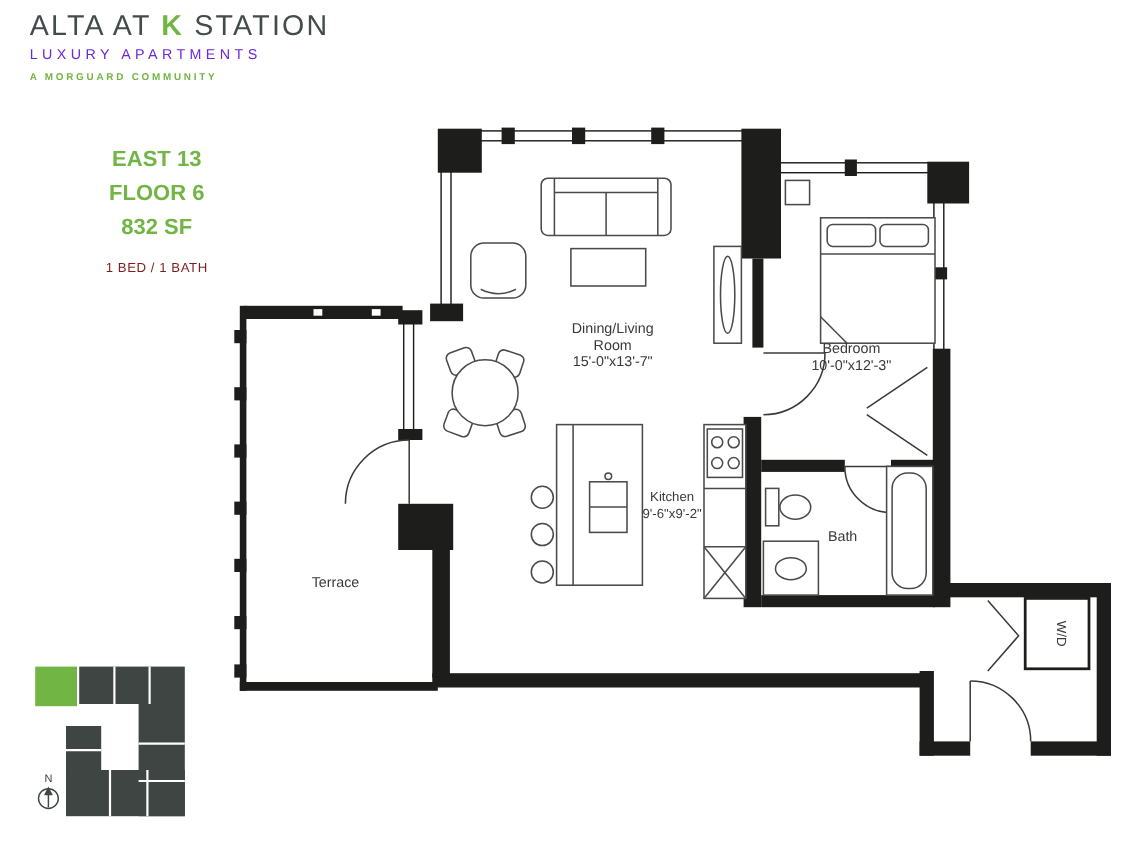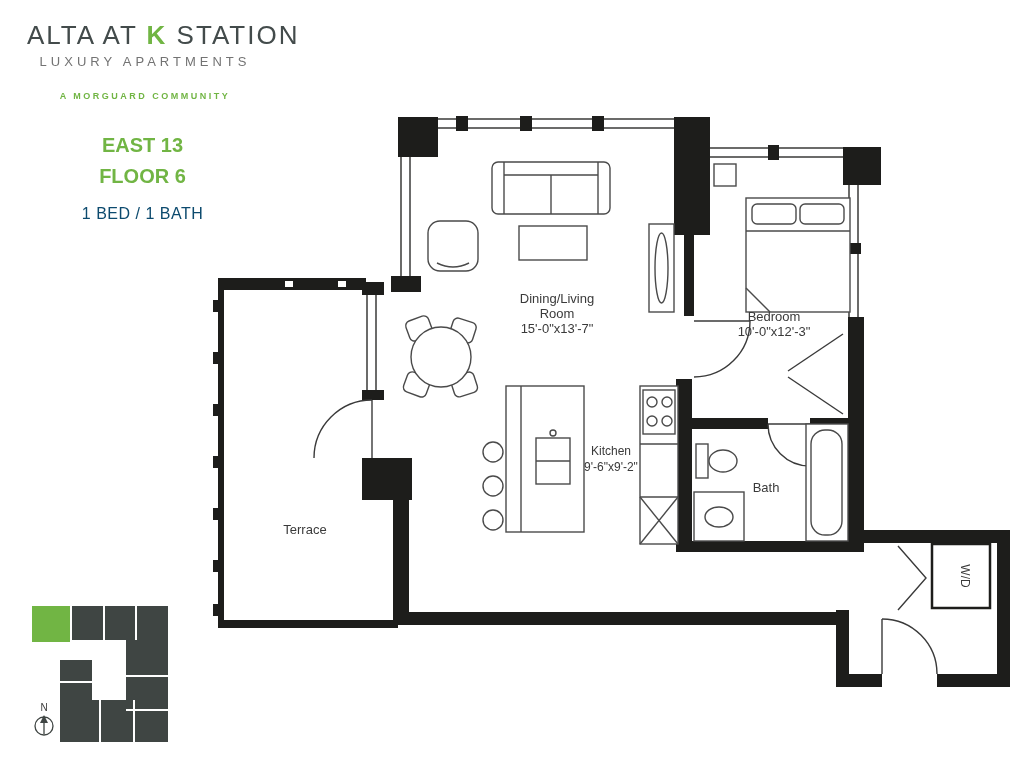--- a/index.html
+++ b/index.html
@@ -1,44 +1,45 @@
 <!DOCTYPE html>
 <html style="--accent: #71B544;"><head>
 <meta charset="utf-8">
 <style>
   html,body{margin:0;padding:0;}
   body{
     position:relative;width:1024px;height:768px;background:#ffffff;overflow:hidden;
     font-family:"Liberation Sans",sans-serif;
   }
-  .logo{position:absolute;left:27px;top:20px;width:236px;text-align:center;}
+  .logo{position:absolute;left:27px;top:8px;width:236px;text-align:left;}
   .logo-line1{font-size:26px;letter-spacing:2px;color:#434b4b;white-space:nowrap;}
   .logo-line1 .k{color:var(--accent,#71B544);font-weight:bold;}
-  .logo-line2{font-size:13px;letter-spacing:4px;color:#737373;margin-top:3px;white-space:nowrap;}
-  .logo-line3{font-size:9px;font-weight:bold;letter-spacing:2.5px;color:var(--accent,#71B544);margin-top:22px;white-space:nowrap;}
+  .logo-line2{font-size:13px;letter-spacing:4px;color:#6d28d9;margin-top:3px;white-space:nowrap;}
+  .logo-line3{font-size:9px;font-weight:bold;letter-spacing:2.5px;color:var(--accent,#71B544);margin-top:8px;white-space:nowrap;}
   .unit-info{position:absolute;left:60px;top:130px;width:165px;text-align:center;}
   .unit-info .green{color:var(--accent,#71B544);font-weight:bold;font-size:20px;line-height:31px;}
-  .unit-layout{color:#0c4a6e;font-size:16px;margin-top:13px;letter-spacing:0.5px;}
+  .unit-layout{color:#7f1d1d;font-size:12px;margin-top:13px;letter-spacing:0.5px;}
   svg.plan{position:absolute;left:0;top:0;}
   svg text{font-family:"Liberation Sans",sans-serif;fill:#3a3a3a;}
   .room-label{font-size:13px;}
   .room-label.small{font-size:12px;}
 </style>
 </head>
 <body>
 
 <div class="logo">
   <div class="logo-line1"><span>ALTA AT</span> <span class="k">K</span> <span>STATION</span></div>
   <div class="logo-line2">LUXURY APARTMENTS</div>
   <div class="logo-line3">A MORGUARD COMMUNITY</div>
 </div>
 
 <div class="unit-info">
   <div class="green">EAST 13</div>
   <div class="green">FLOOR 6</div>
+  <div class="green">832 SF</div>
   <div class="unit-layout">1 BED / 1 BATH</div>
 </div>
 
 <svg class="plan" width="1024" height="768" viewBox="0 0 1024 768">
 
   <g fill="#ffffff" stroke="#1D1D1B" stroke-width="1.3">
     <rect x="436" y="119" width="240" height="9"></rect>
     <rect x="401" y="155" width="9" height="123"></rect>
     <rect x="367" y="293" width="9" height="99"></rect>
     <rect x="708" y="148" width="137" height="9"></rect>

